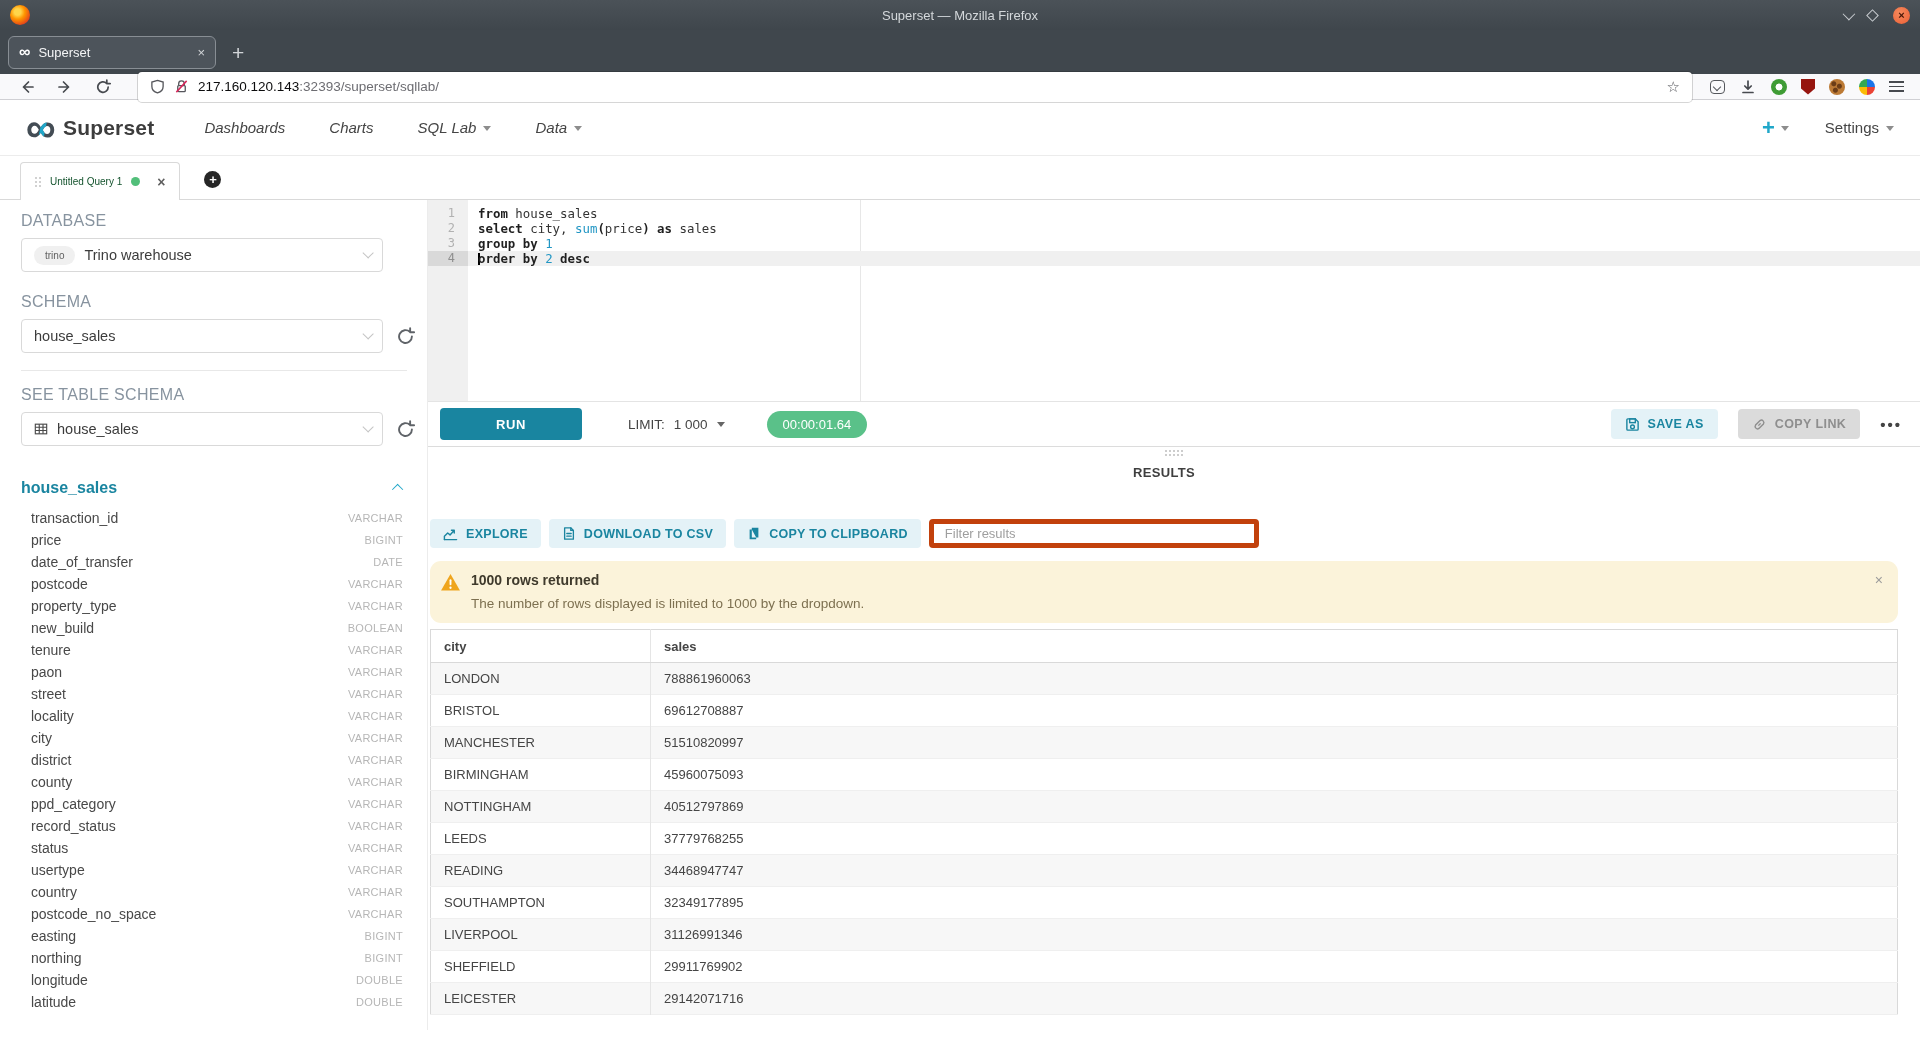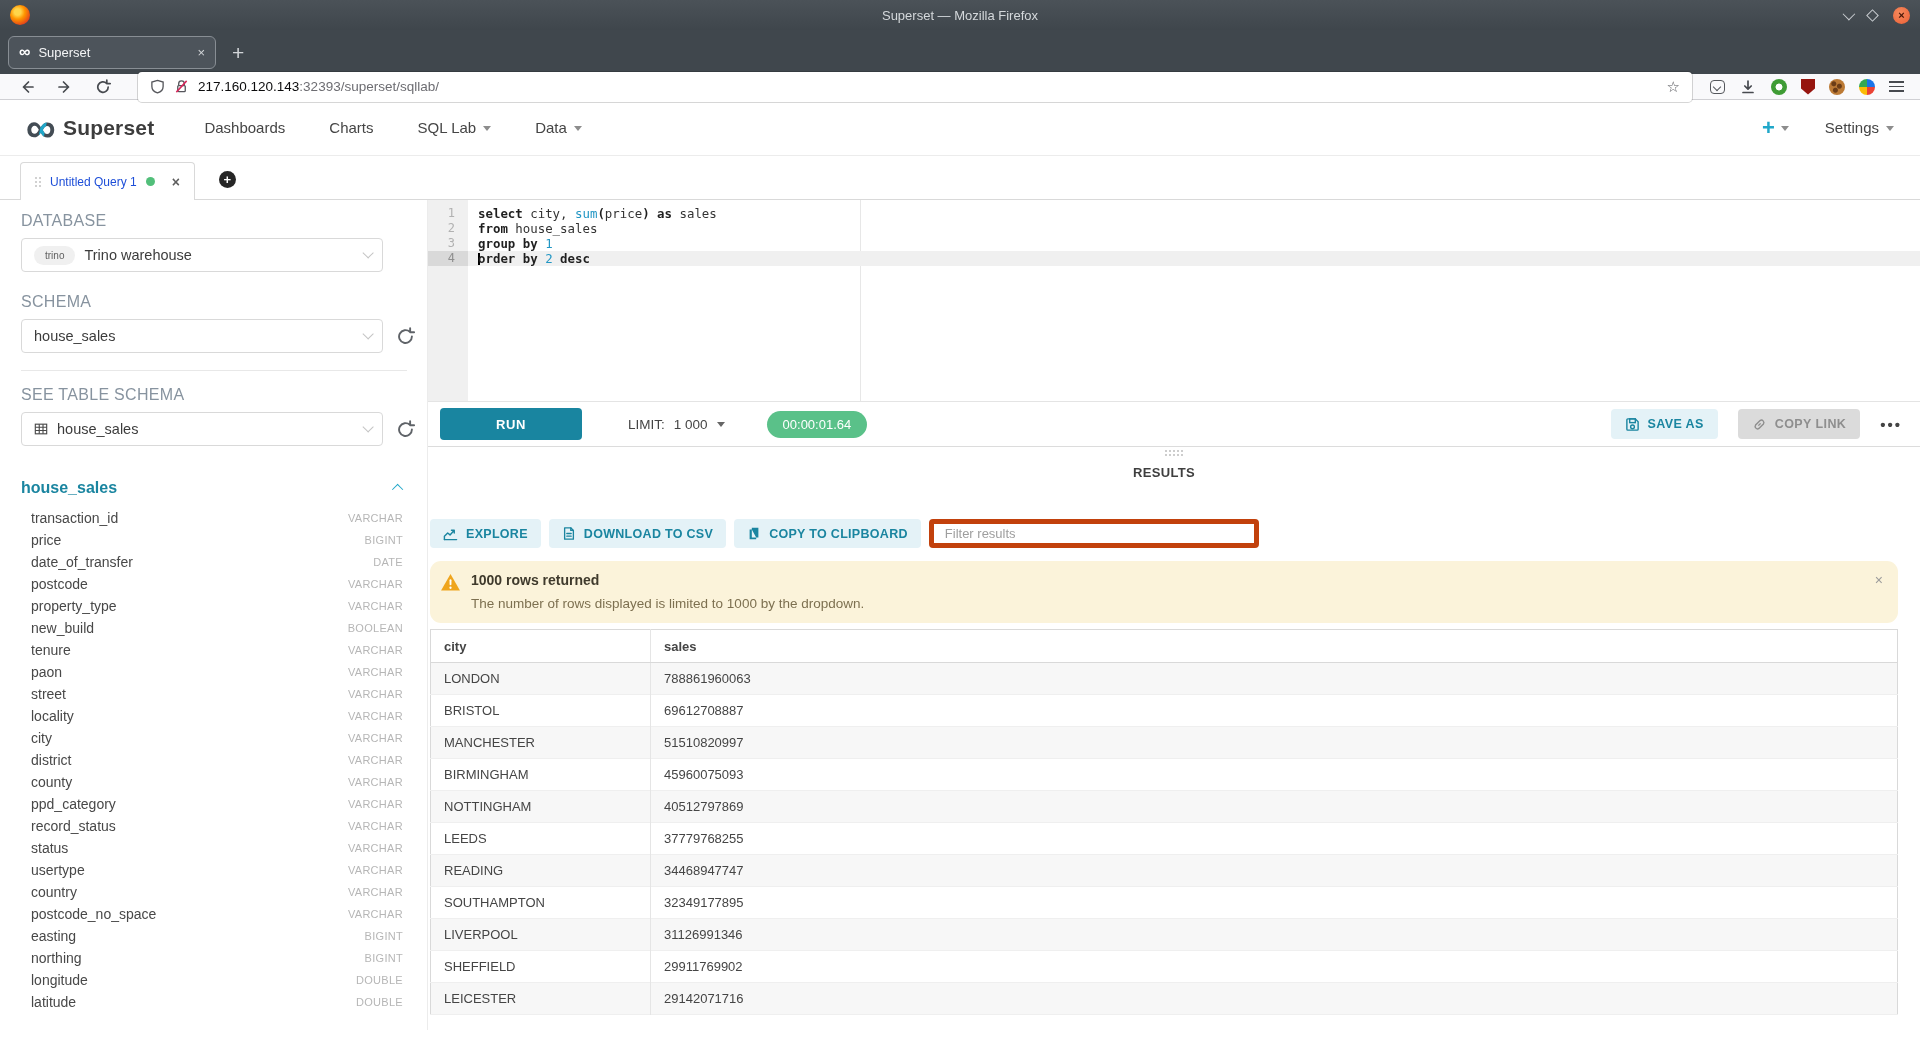--- a/index.html
+++ b/index.html
@@ -41,33 +41,33 @@
   .ext-pinwheel { width:16px; height:16px; border-radius:50%; background:conic-gradient(#1a73e8 0 25%, #ea4335 0 50%, #fbbc04 0 75%, #34a853 0); }
   .ext-menu { display:flex; flex-direction:column; gap:3px; }
   .ext-menu i { display:block; width:15px; height:1.8px; background:#474a4f; }
 
   
   .snav { height:56px; background:#fff; border-bottom:1px solid #ececec; display:flex; align-items:center; padding:0 26px; }
   .slogo { display:flex; align-items:center; gap:7px; }
   .slogo-inf { position:relative; font-size:42px; font-weight:bold; line-height:30px; color:#434c54; }
   .slogo-inf .teal-clip { position:absolute; left:0; top:0; color:#20a7c9; clip-path:polygon(38% 100%, 58% 0, 76% 0, 56% 100%); }
   .slogo-name { font-size:21px; font-weight:bold; color:#3d3d3d; letter-spacing:.2px; }
-  .smenu { display:flex; align-items:center; gap:44px; margin-left:50px; }
+  .smenu { display:flex; align-items:center; gap:44px; margin-left:50px;font-style:italic; }
   .smenu-item { font-size:15px; color:#454545; display:flex; align-items:center; gap:7px; }
   .caret { width:0; height:0; border-left:4px solid transparent; border-right:4px solid transparent; border-top:5px solid #8d8d8d; margin-top:2px; }
   .snav-right { margin-left:auto; display:flex; align-items:center; gap:36px; }
   .plus-btn { display:flex; align-items:center; gap:6px; }
   .plus-glyph { color:#20a7c9; font-size:22px; font-weight:bold; line-height:1; }
   .settings { font-size:15px; color:#454545; display:flex; align-items:center; gap:7px; }
 
   
   .qtabbar { height:44px; background:#fff; border-bottom:1px solid #d9d9d9; display:flex; align-items:flex-end; padding-left:20px; position:relative; }
   .qtab { height:38px; background:#fff; border:1px solid #d9d9d9; border-bottom:none; border-radius:4px 4px 0 0; display:flex; align-items:center; gap:9px; padding:0 14px; margin-bottom:-1px; position:relative; z-index:2; }
   .dragdots { width:2px; height:2px; background:#c2c2c2; border-radius:50%; box-shadow:0 0 #c2c2c2, 4px 0 0 #c2c2c2, 0 4px 0 #c2c2c2, 4px 4px 0 #c2c2c2, 0 8px 0 #c2c2c2, 4px 8px 0 #c2c2c2; margin:-8px 4px 0 0; }
-  .qtab-title { color:#1d4ed8; font-size:12px; }
+  .qtab-title { color:#14532d; font-size:10px; }
   .qtab-dot { width:9px; height:9px; border-radius:50%; background:#52bf7a; }
   .qtab-close { color:#5f5f5f; font-size:14px; font-weight:bold; margin-left:8px; }
   .qtab-add { width:17px; height:17px; border-radius:50%; background:#262626; color:#fff; font-size:13px; font-weight:bold; display:flex; align-items:center; justify-content:center; margin:0 0 11px 24px; line-height:1; }
 
   
   .content { display:flex; height:830px; }
 
   
   .sidebar { width:428px; flex:none; border-right:1px solid #ececec; padding-top:12px; overflow:hidden; }
   .sb-label { margin:0 0 8px 21px; font-size:16px; color:#87939f; letter-spacing:.3px; }
@@ -409,22 +409,22 @@
 
       <div class="editor">
         <div class="gutter">
             <div class="gut-line">1</div>
             <div class="gut-line">2</div>
             <div class="gut-line">3</div>
             <div class="gut-line act">4</div>
           </div>
         <div class="printmargin"></div>
         <div class="codearea">
+            <div class="code-line"><span class="tk-kw">from</span><span class="tk-id"> house_sales</span></div>
             <div class="code-line"><span class="tk-kw">select</span><span class="tk-id"> city, </span><span class="tk-fn">sum</span><span class="tk-par">(</span><span class="tk-id">price</span><span class="tk-par">)</span><span class="tk-id"> </span><span class="tk-kw">as</span><span class="tk-id"> sales</span></div>
-            <div class="code-line"><span class="tk-kw">from</span><span class="tk-id"> house_sales</span></div>
             <div class="code-line"><span class="tk-kw">group by</span><span class="tk-id"> </span><span class="tk-num">1</span></div>
             <div class="code-line act"><span class="cursor"></span><span class="tk-kw">order by</span><span class="tk-id"> </span><span class="tk-num">2</span><span class="tk-id"> </span><span class="tk-kw">desc</span></div>
           </div>
       </div>
 
       <div class="runbar">
         <button class="run-btn">RUN</button>
         <span class="limit">
           <span>LIMIT:</span>
           <span>1 000</span>

